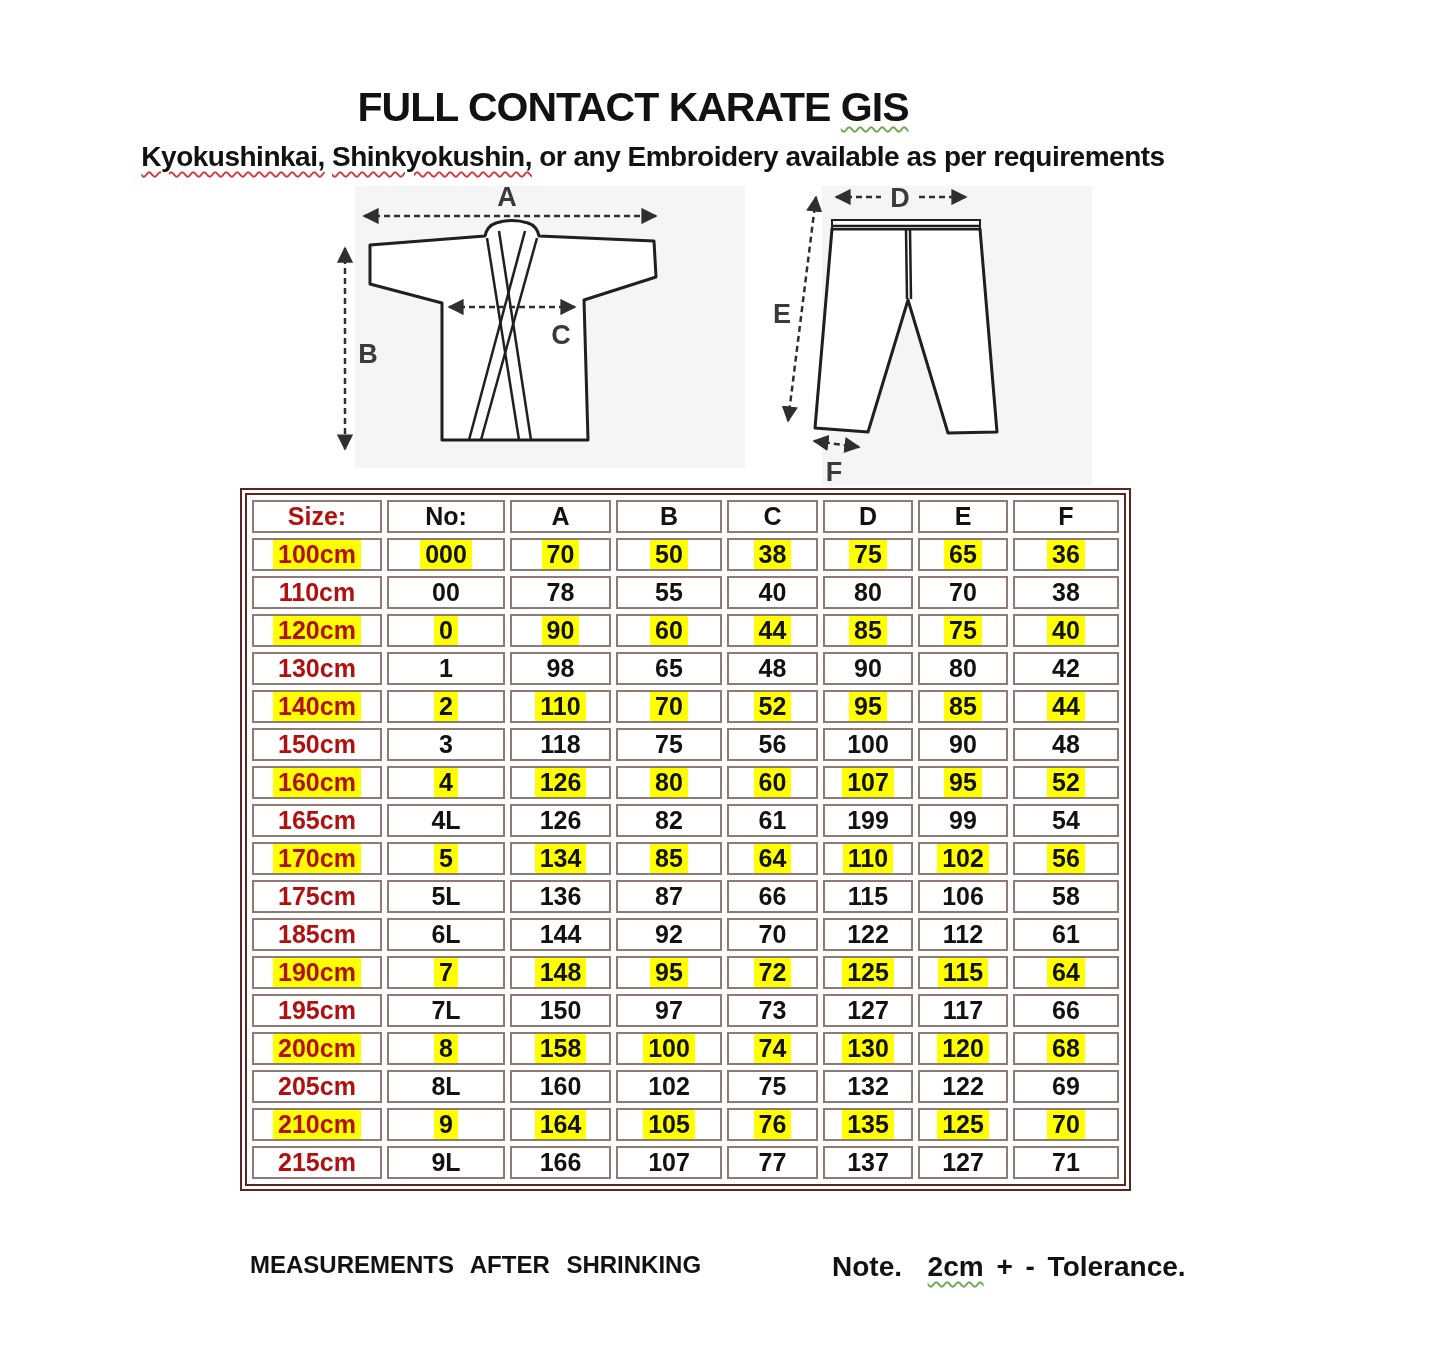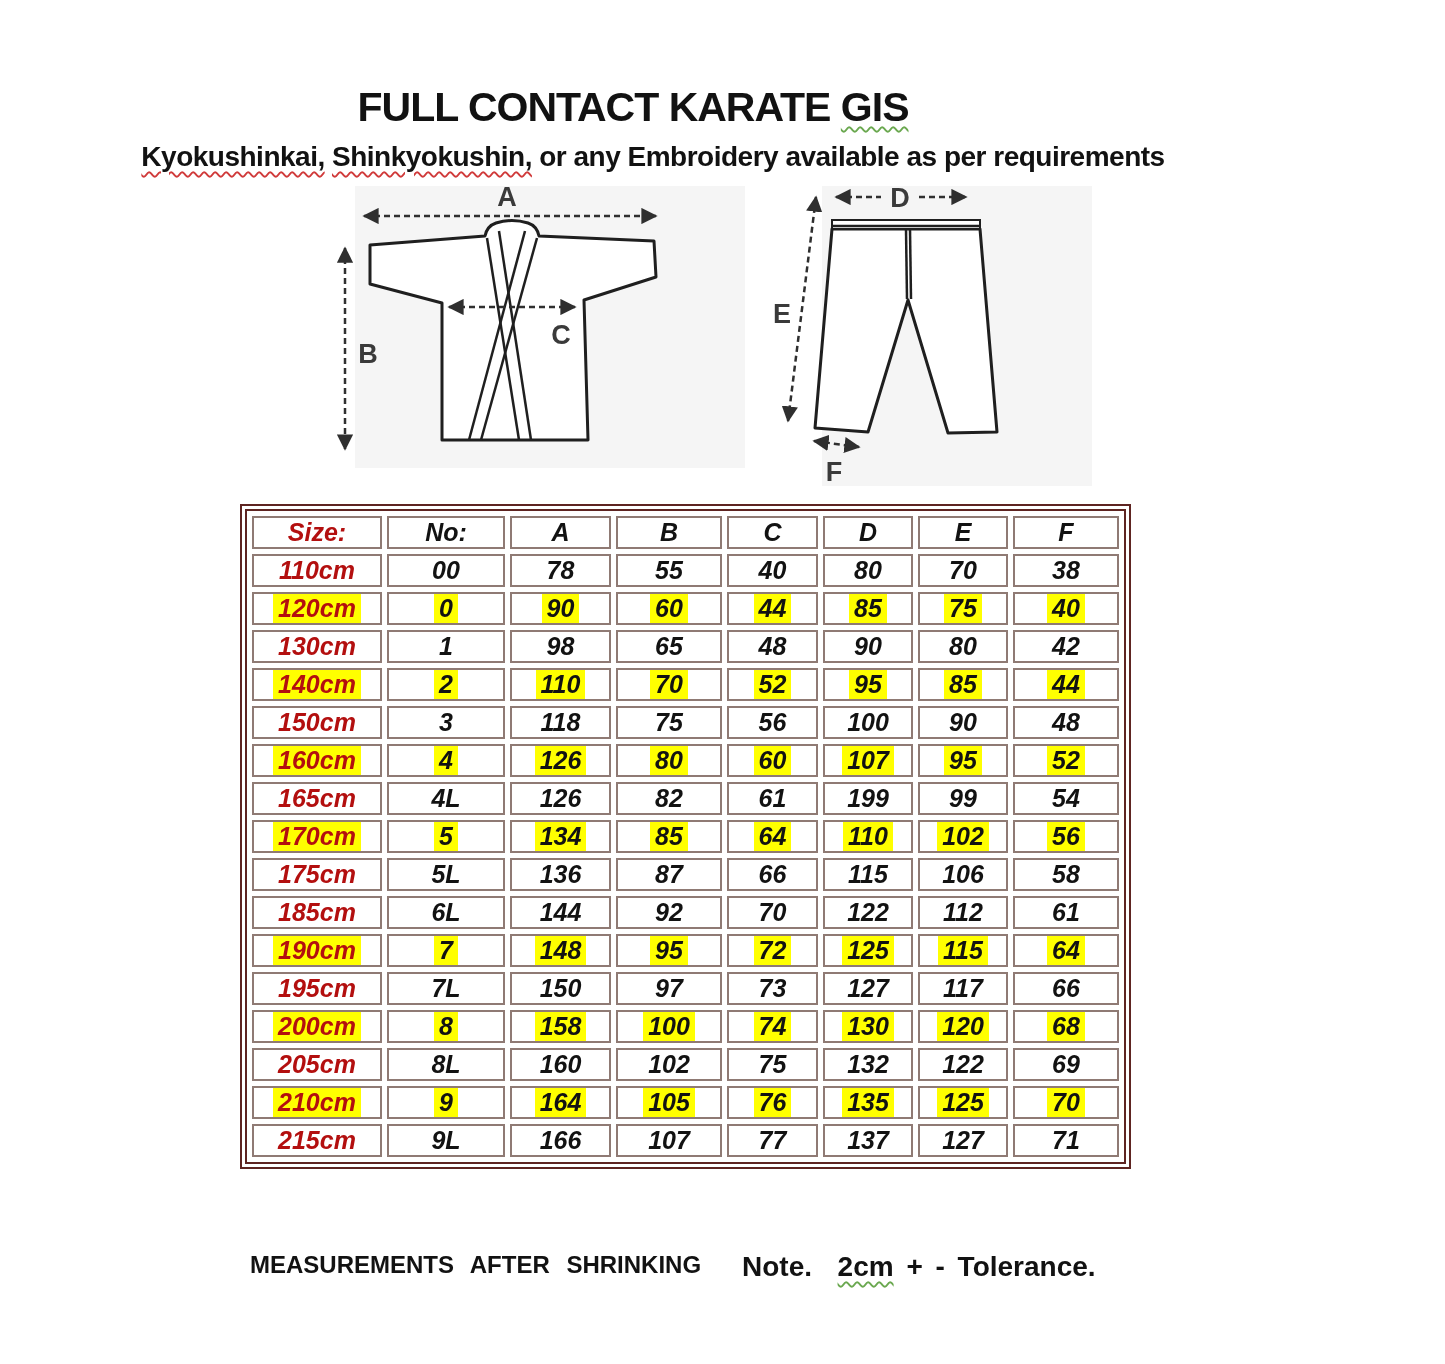--- a/index.html
+++ b/index.html
@@ -29,40 +29,40 @@
   .pants-svg  { position:absolute; left:770px; top:183px; }
   .dim-label {
     font-family:"Liberation Sans", sans-serif; font-size:27px; font-weight:600;
     fill:#3a3a3a; text-anchor:middle;
   }
   .dim-line { stroke:#2f2f2f; stroke-width:2.5; stroke-dasharray:6 4; fill:none; }
   .garment  { fill:#ffffff; stroke:#1f1f1f; stroke-width:3; stroke-linejoin:round; }
   .garment-thin { fill:none; stroke:#1f1f1f; stroke-width:2.5; stroke-linejoin:round; }
 
   table.size-table {
-    position:absolute; left:240px; top:504px; width:872px;
+    position:absolute; left:240px; top:488px; width:872px;
     border-collapse:separate; border-spacing:5px;
-    border:7px double #5e2421; background:#ffffff; table-layout:fixed;font-style:italic;
+    border:7px double #5e2421; background:#ffffff; table-layout:fixed;
   }
   .size-table th, .size-table td {
     border:2px solid #8f7a74; background:#ffffff;
     text-align:center; vertical-align:middle;
     font-weight:bold; font-size:25px; line-height:29px; height:29px;
     padding:0; white-space:nowrap; color:#121212;
   }
   .size-table th.col-size, .size-table td.size-cell { color:#b30f0f; }
   .size-table .v { display:inline-block; padding:0 5px; line-height:29px; }
   .size-table .v.hl { background:#ffff00; }
 
   .footer-left {
     position:absolute; left:250px; top:1251px;
     font-size:24px; font-weight:bold; color:#121212; word-spacing:10px; white-space:nowrap;
   }
   .footer-note {
-    position:absolute; left:742px; top:1251px;
+    position:absolute; left:832px; top:1251px;
     font-size:28px; font-weight:bold; color:#121212; word-spacing:5px; white-space:nowrap;
   }
 </style>
 </head>
 <body>
 
 <div class="page">
 
   <h1 class="title"><span>FULL CONTACT KARATE </span><span class="u-green">GIS</span></h1>
 
@@ -127,20 +127,30 @@
         <th>A</th>
         <th>B</th>
         <th>C</th>
         <th>D</th>
         <th>E</th>
         <th>F</th>
       </tr>
     </thead>
     <tbody>
         <tr>
+      <td class="size-cell"><span class="v hl">100cm</span></td>
+      <td><span class="v hl">000</span></td>
+      <td><span class="v hl">70</span></td>
+      <td><span class="v hl">50</span></td>
+      <td><span class="v hl">38</span></td>
+      <td><span class="v hl">75</span></td>
+      <td><span class="v hl">65</span></td>
+      <td><span class="v hl">36</span></td>
+    </tr>
+        <tr>
       <td class="size-cell"><span class="v">110cm</span></td>
       <td><span class="v">00</span></td>
       <td><span class="v">78</span></td>
       <td><span class="v">55</span></td>
       <td><span class="v">40</span></td>
       <td><span class="v">80</span></td>
       <td><span class="v">70</span></td>
       <td><span class="v">38</span></td>
     </tr>
         <tr>

